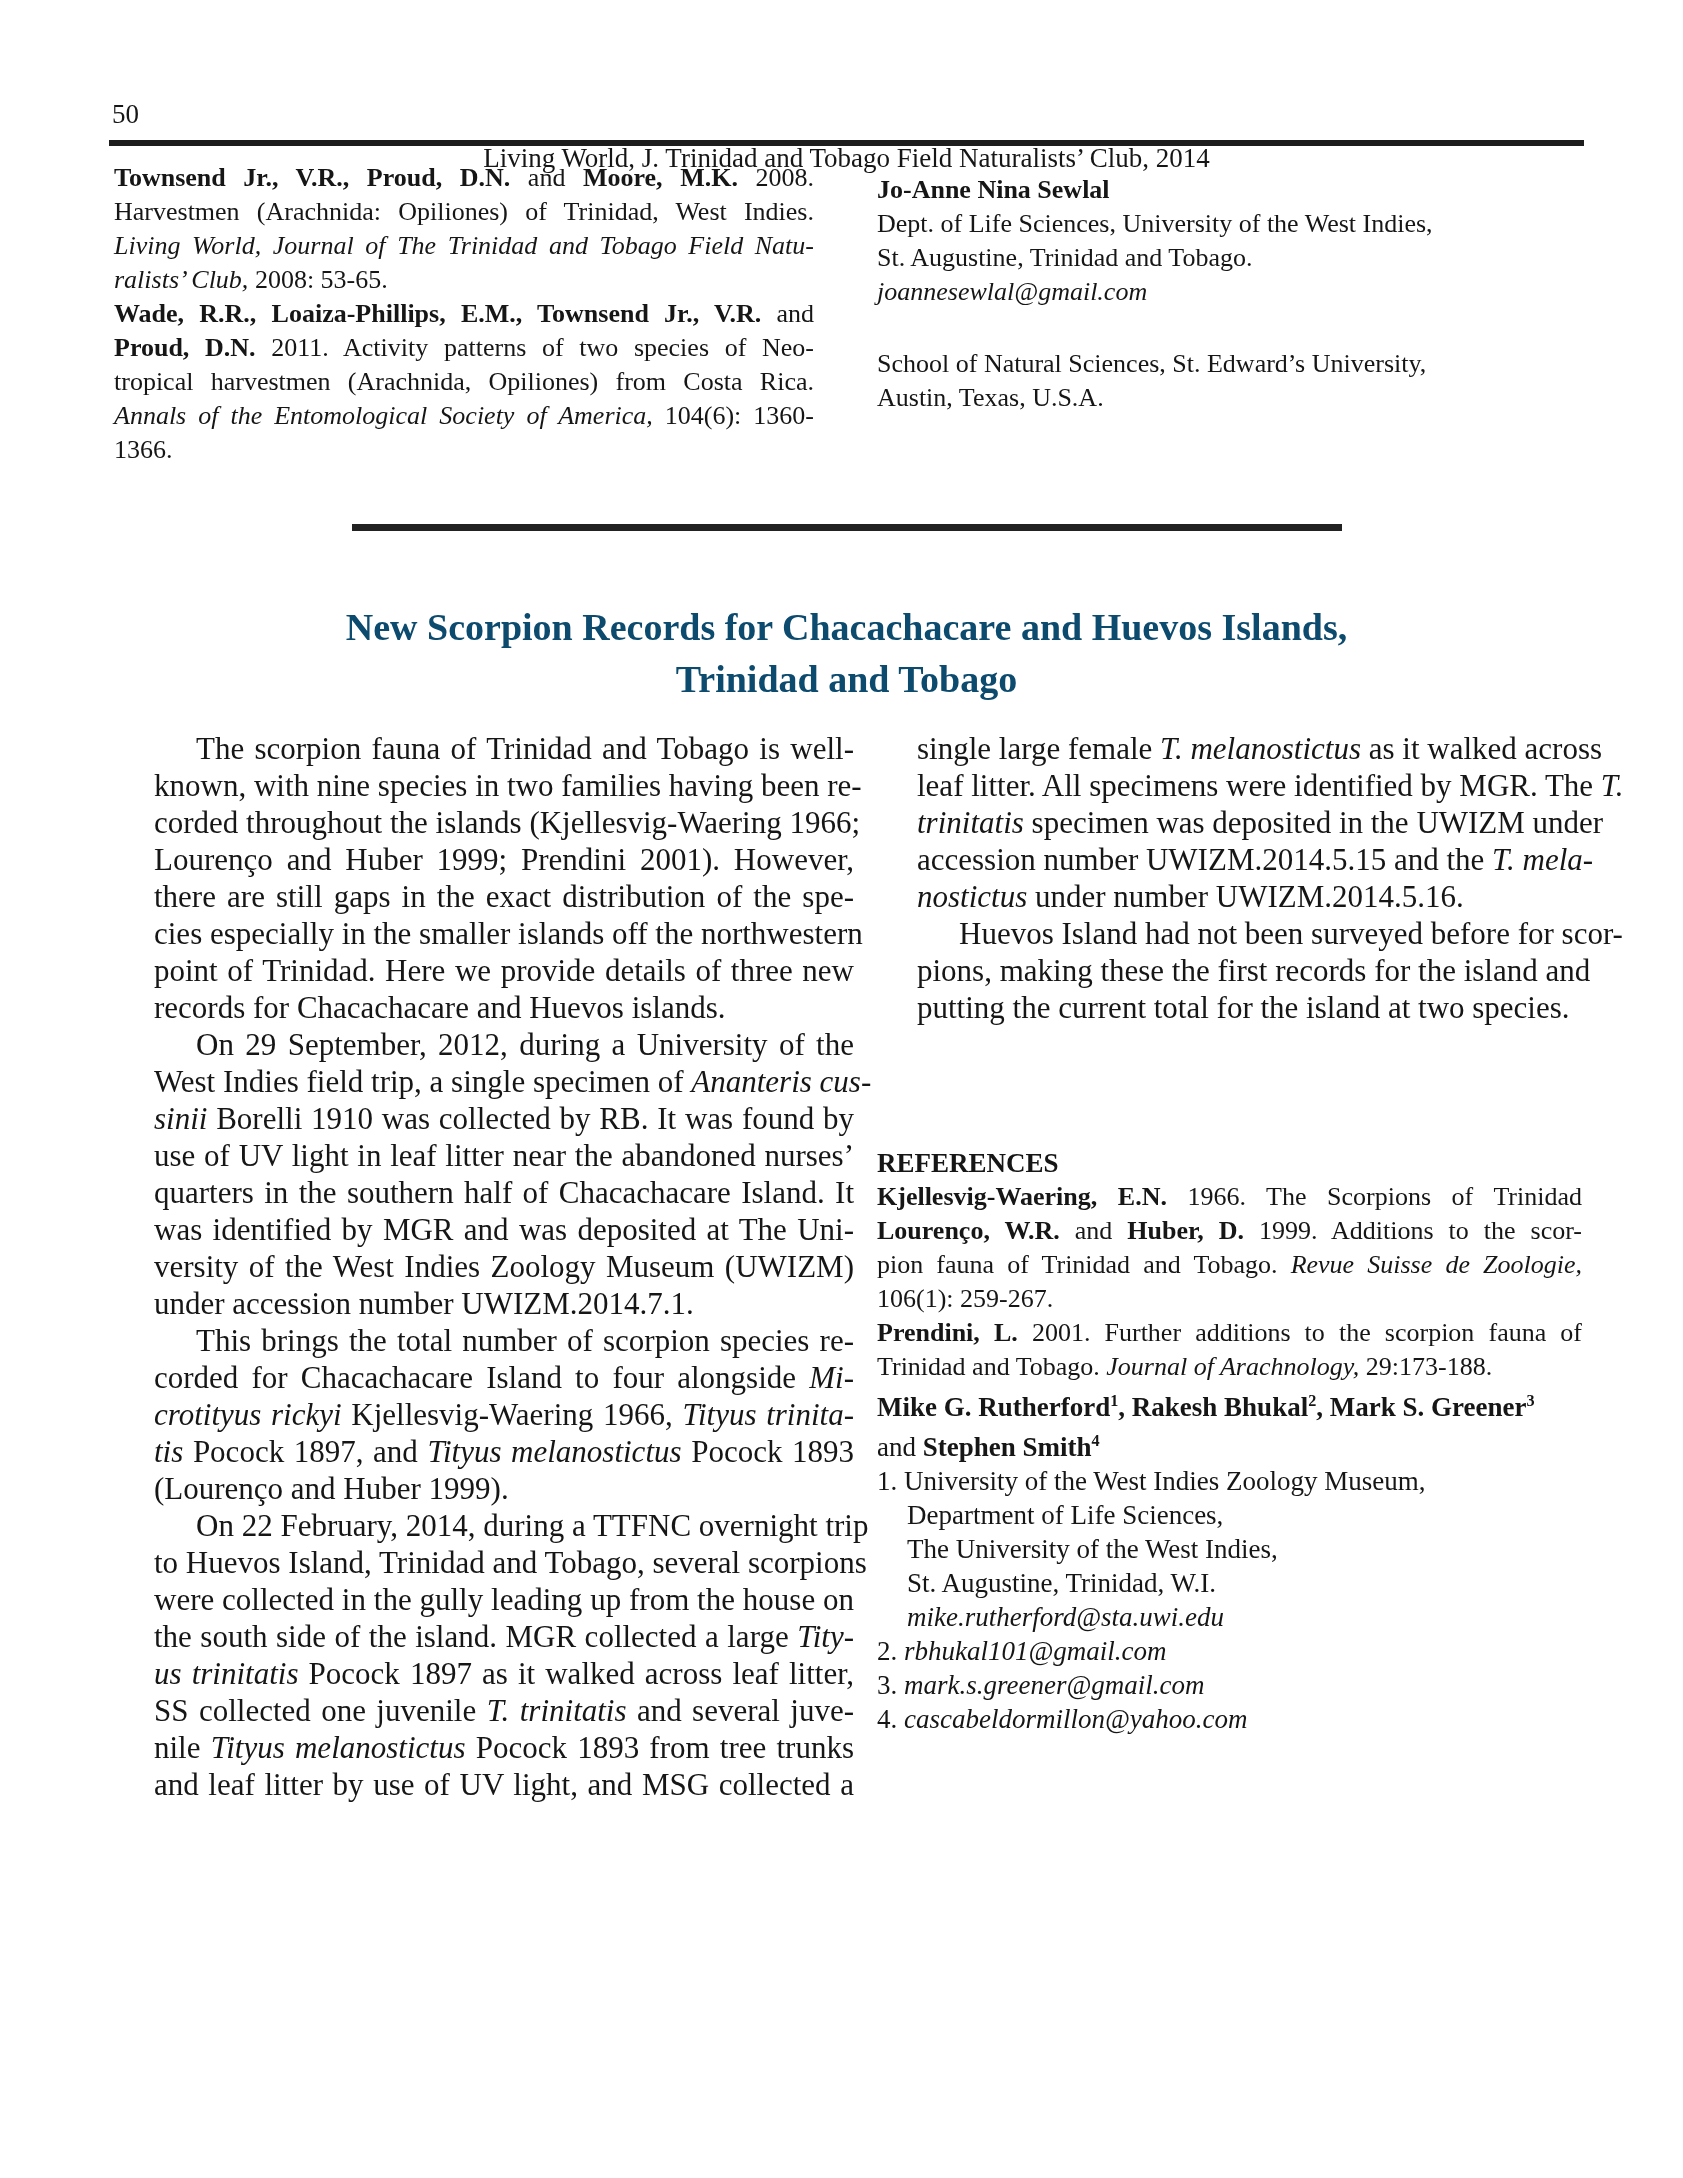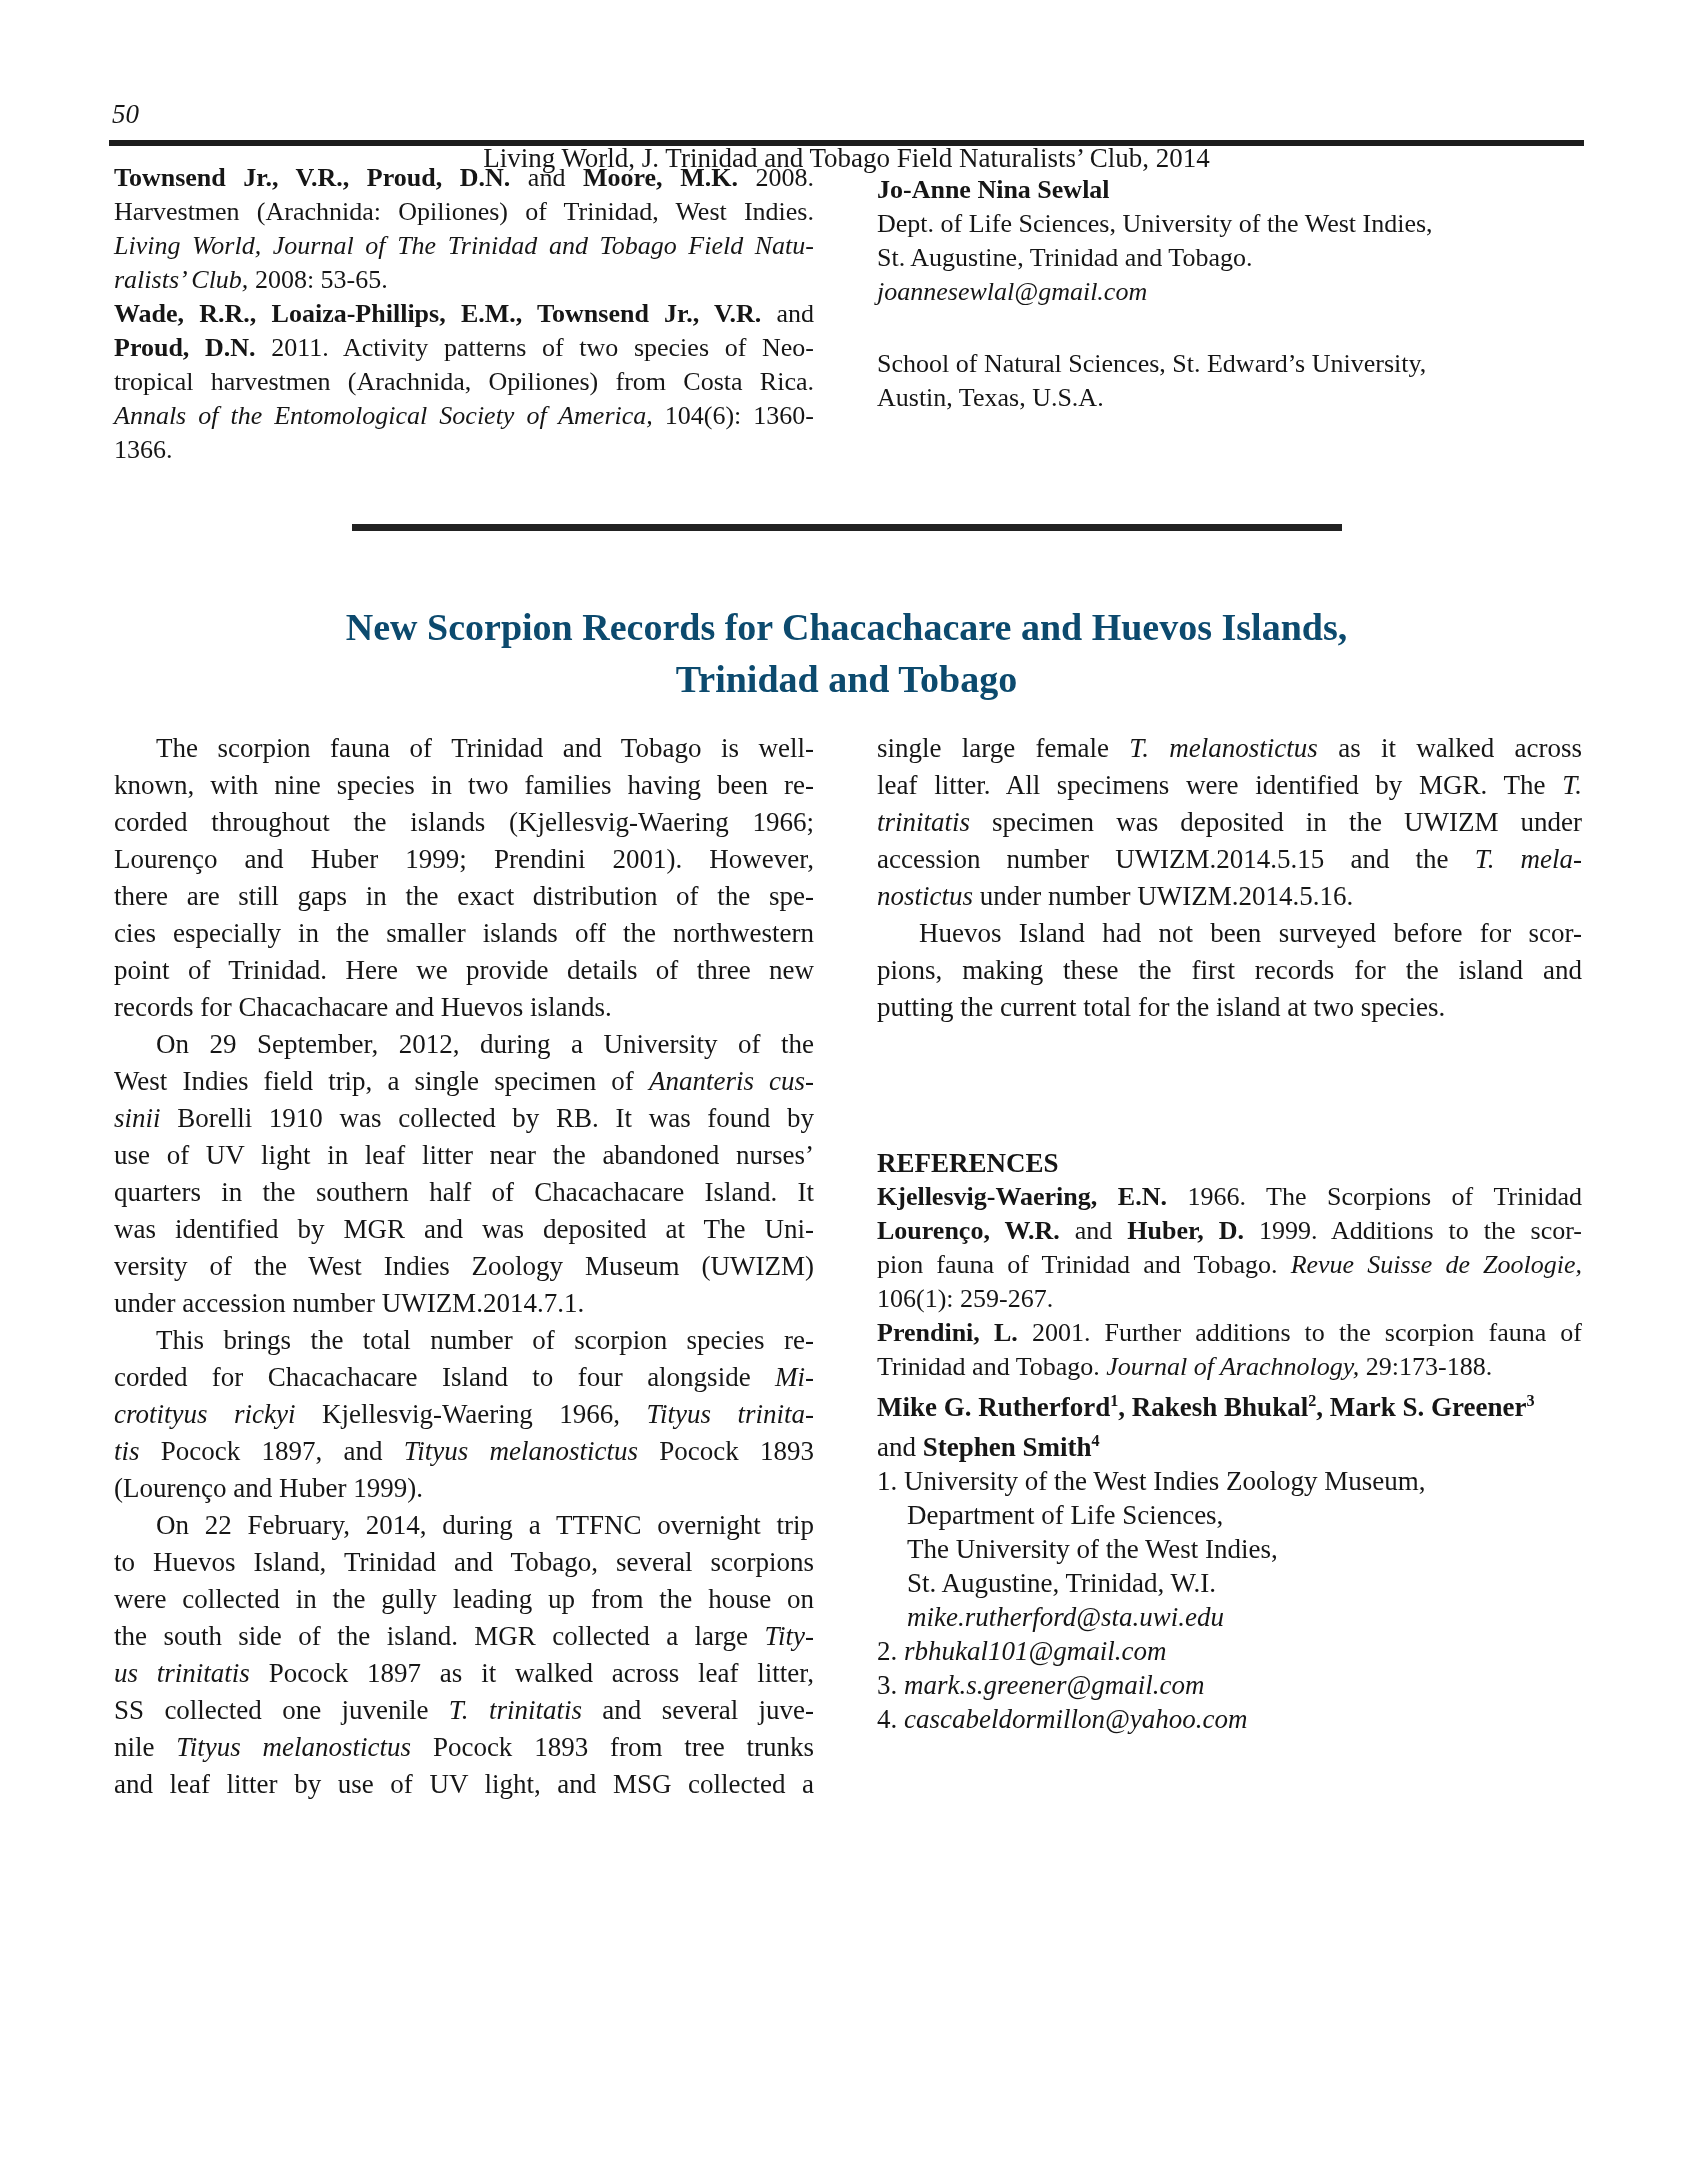--- a/index.html
+++ b/index.html
@@ -6,36 +6,36 @@
   .page{
     position:relative;
     width:1683px;height:2178px;
     background:#ffffff;
     color:#161616;
     font-family:"Liberation Serif","DejaVu Serif",serif;
     overflow:hidden;
   }
   
   .header{position:absolute;top:99px;left:109px;width:1475px;height:40px;font-size:27px;}
-  .pagenum{position:absolute;left:3px;top:0;font-style:italic;}
+  .pagenum{position:absolute;left:3px;top:0;}
   .running-head{width:100%;text-align:center;margin-top:44px;}
   .header-rule{position:absolute;top:140px;left:109px;width:1475px;height:6px;background:#1d1d1d;}
   
   .topcol{position:absolute;top:161px;font-size:26px;line-height:34px;}
   .topcol.leftpos{left:114px;width:700px;}
   .topcol.rightpos{left:877px;width:705px;margin-top:12px;}
   .divider{position:absolute;top:524px;left:352px;width:990px;height:7px;background:#222222;}
   .title{
     position:absolute;top:601px;left:109px;width:1475px;
     text-align:center;font-weight:bold;font-size:38px;line-height:52px;color:#0c4a6e;
   }
   .bodycol{position:absolute;top:730px;}
   .bodycol.leftpos{left:114px;width:700px;}
   .bodycol.rightpos{left:877px;width:705px;}
-  .body{font-size:27px;line-height:37px;}
+  .body{font-size:31px;line-height:37px;margin-left:40px;}
   .refs{margin-top:120px;}
   .refhead{font-weight:bold;font-size:27px;line-height:34px;}
   .refbody{font-size:26px;line-height:34px;}
   .authors{font-size:27px;line-height:34px;}
   
   .tl{white-space:nowrap;}
   .just .tl{text-align:justify;text-align-last:justify;}
   .just .tl.last{text-align-last:left;}
   .leftalign .tl{text-align:left;}
   .tl.indent{text-indent:42px;}

